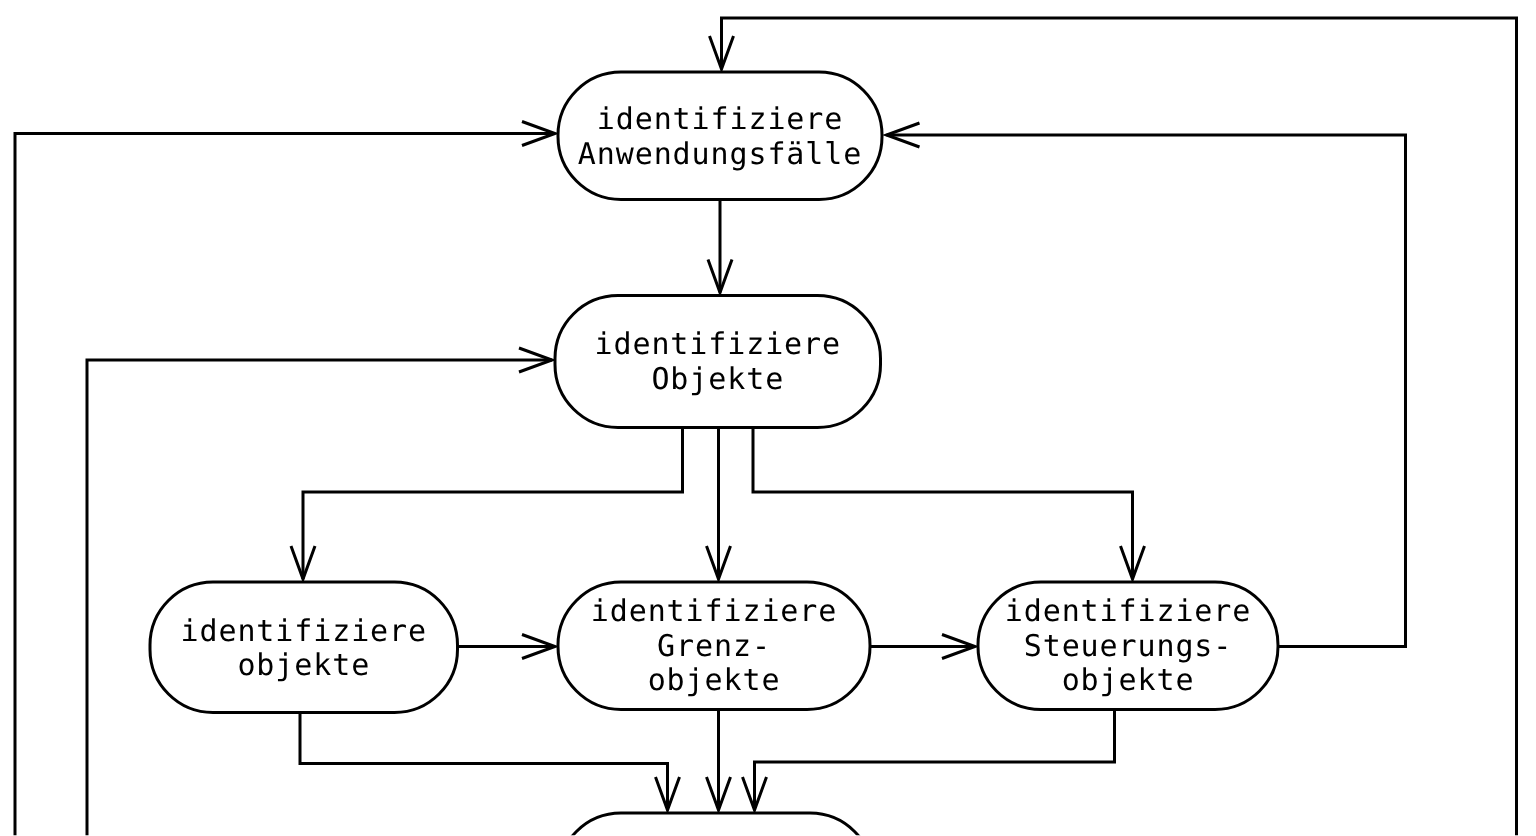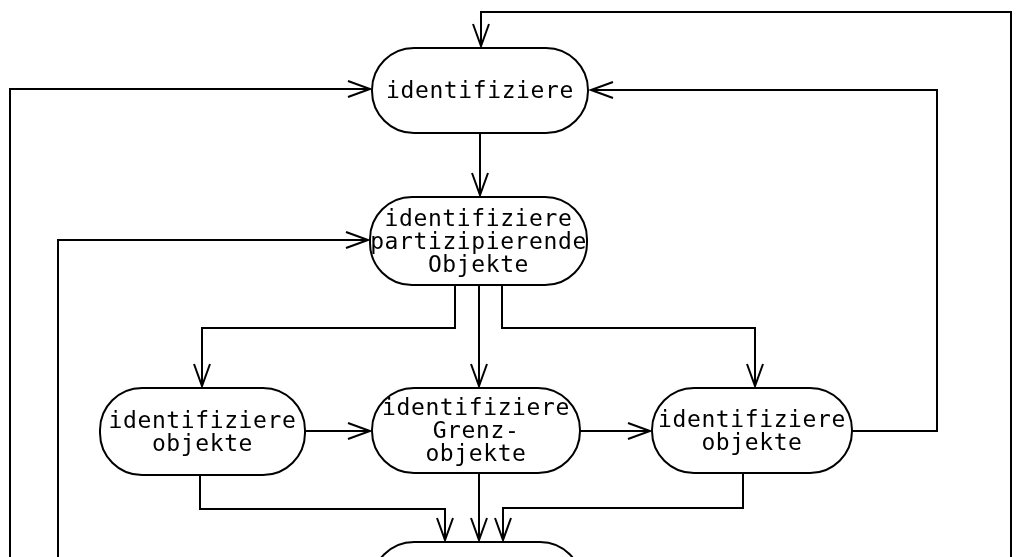--- a/index.html
+++ b/index.html
@@ -27,21 +27,21 @@
     box-sizing: border-box;
     background: #ffffff;
     border: 2px solid #000000;
     border-radius: 43px;
     display: flex;
     flex-direction: column;
     justify-content: center;
     align-items: center;
     text-align: center;
     color: #000000;
-    font-size: 23px;
+    font-size: 20px;
     line-height: 23px;
     letter-spacing: 0.6px;
     white-space: nowrap;
   }
   .n1 { left: 371px; top: 47px;  width: 218px; height: 87px; }
   .n2 { left: 369px; top: 196px; width: 219px; height: 90px; }
   .n3 { left: 99px;  top: 387px; width: 207px; height: 89px; }
   .n4 { left: 371px; top: 387px; width: 210px; height: 87px; }
   .n5 { left: 651px; top: 387px; width: 202px; height: 87px; }
   .n6 { left: 371px; top: 541px; width: 212px; height: 90px; }
@@ -68,39 +68,40 @@
     <polyline points="305,431 370,431" marker-end="url(#ah)"></polyline>
     <polyline points="580,431 650,431" marker-end="url(#ah)"></polyline>
     <polyline points="852,431 937,431 937,90 591,90" marker-end="url(#ah)"></polyline>
     <polyline points="200,475 200,509 445,509 445,540" marker-end="url(#ah)"></polyline>
     <polyline points="479,473 479,540" marker-end="url(#ah)"></polyline>
     <polyline points="743,473 743,508 503,508 503,540" marker-end="url(#ah)"></polyline>
   </svg>
 
   <div class="node n1">
     <span>identifiziere</span>
+    <span>Anwendungsfälle</span>
   </div>
 
   <div class="node n2">
     <span>identifiziere</span>
-    <span>partizipierende</span>
     <span>Objekte</span>
   </div>
 
   <div class="node n3">
     <span>identifiziere</span>
     <span>objekte</span>
   </div>
 
   <div class="node n4">
     <span>identifiziere</span>
     <span>Grenz-</span>
     <span>objekte</span>
   </div>
 
   <div class="node n5">
     <span>identifiziere</span>
+    <span>Steuerungs-</span>
     <span>objekte</span>
   </div>
 
   <div class="node n6"></div>
 
 </div>
 
 </body></html>

